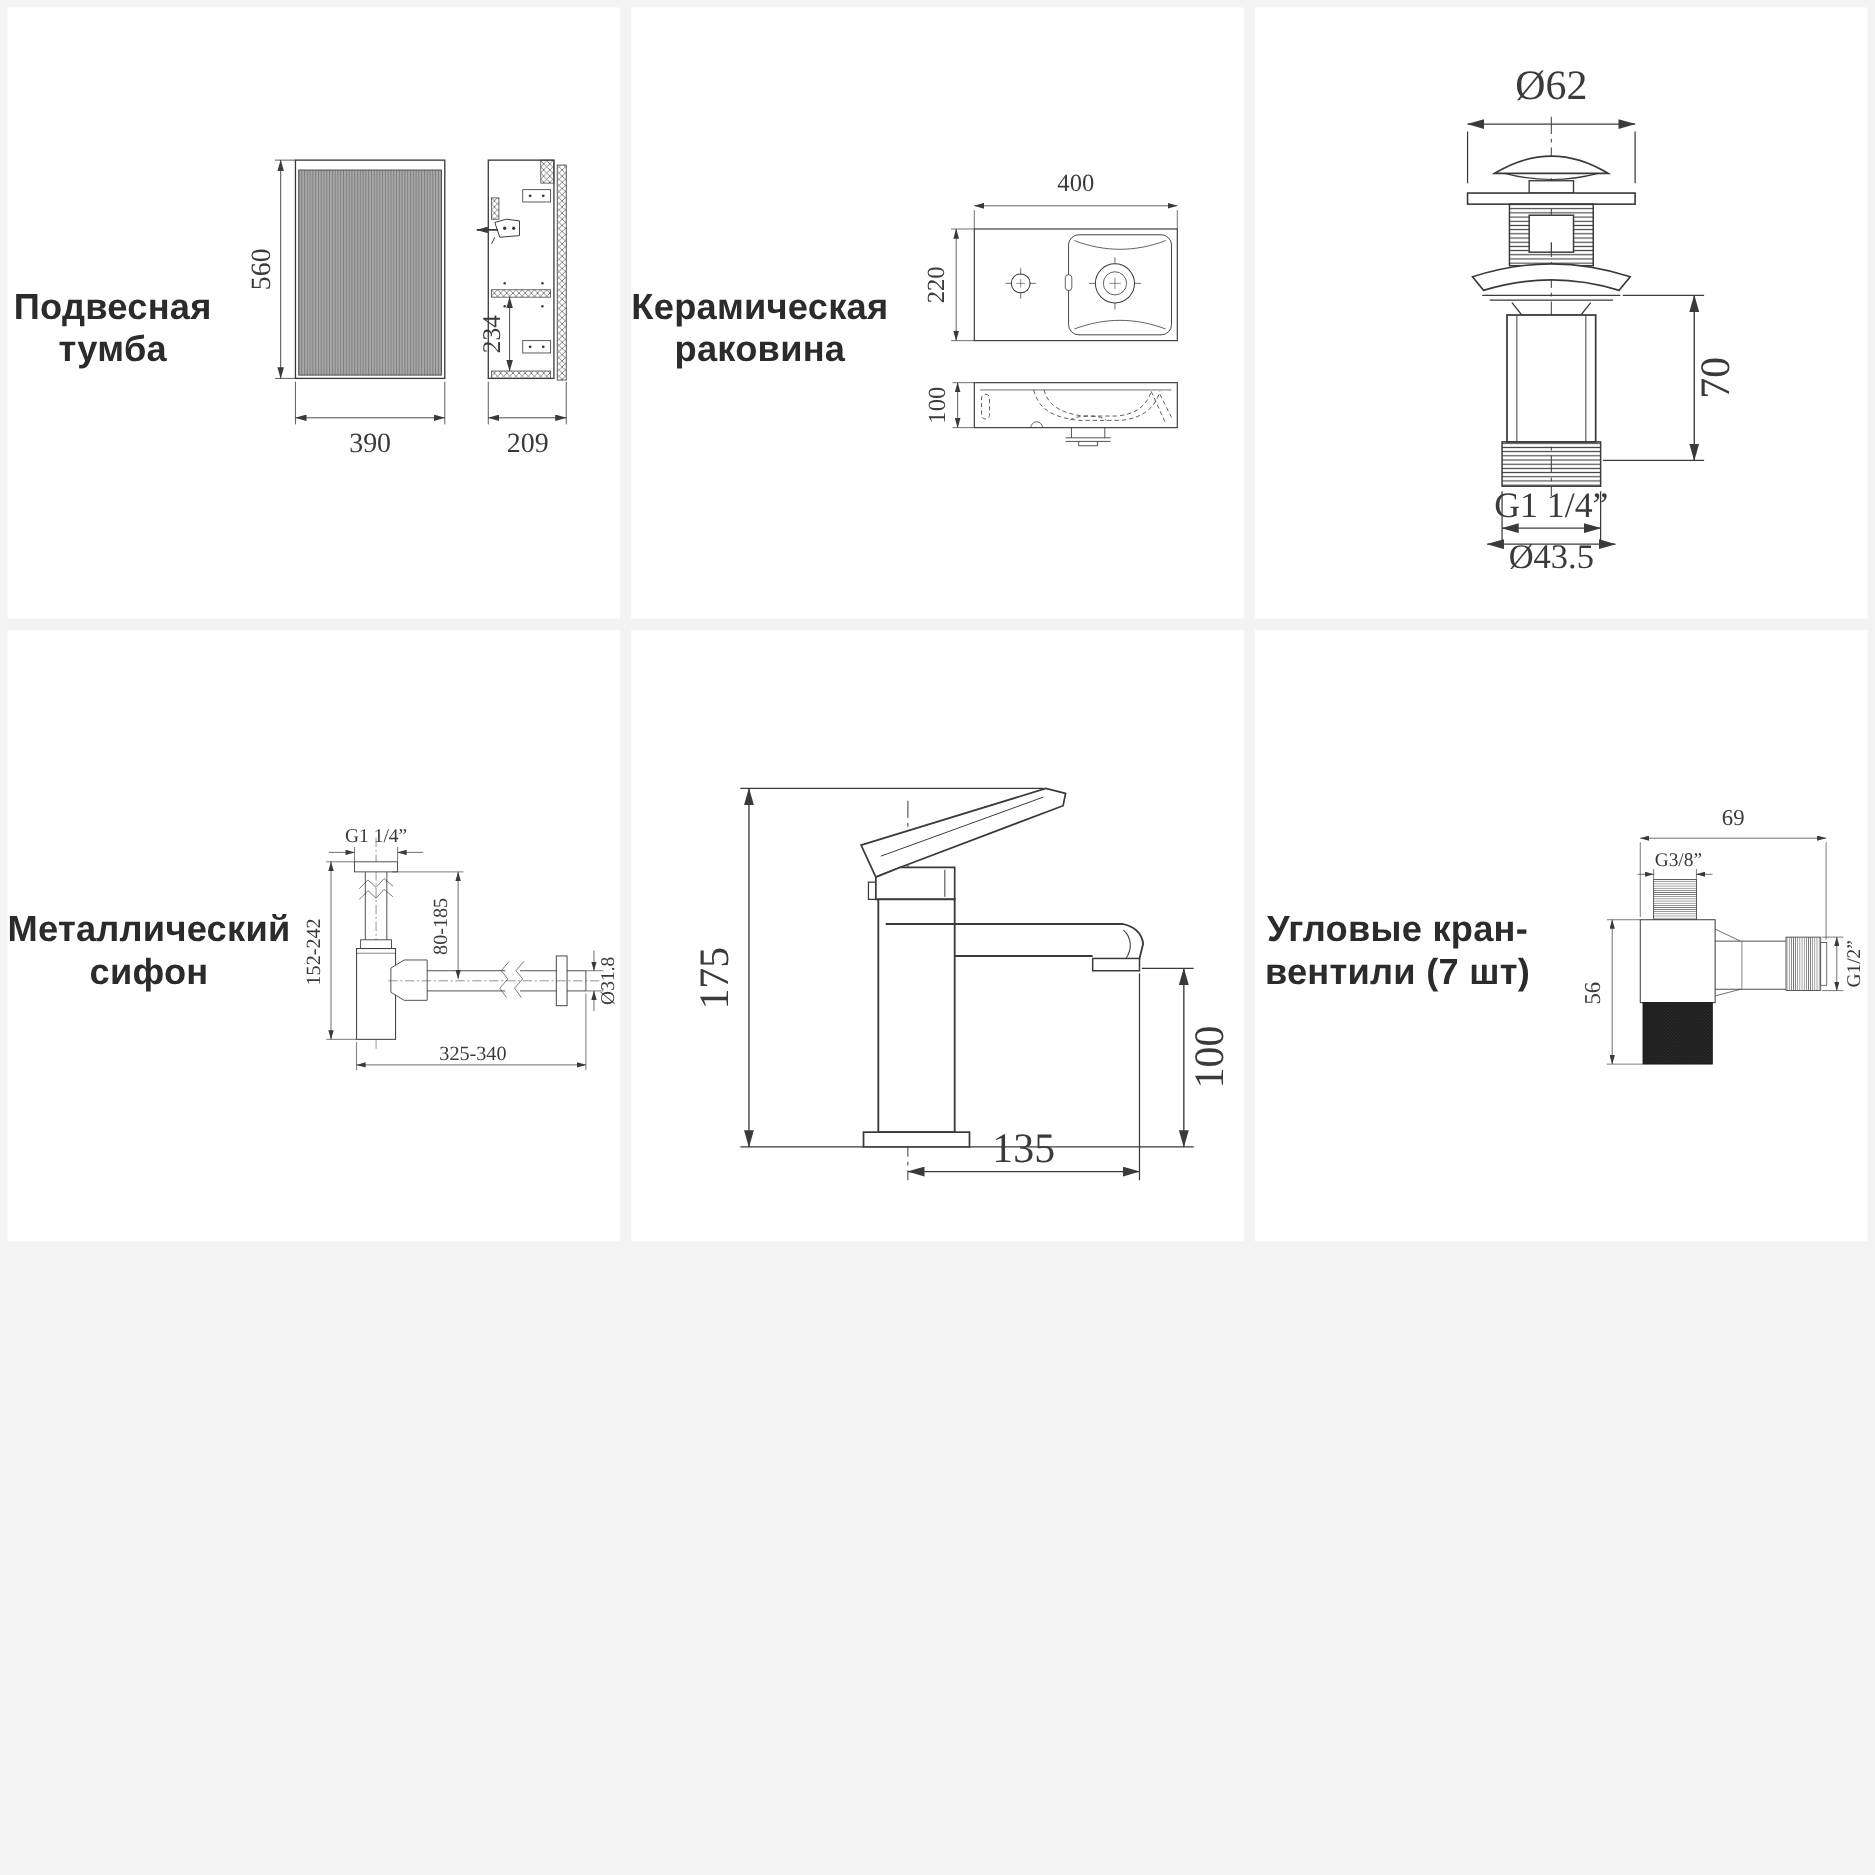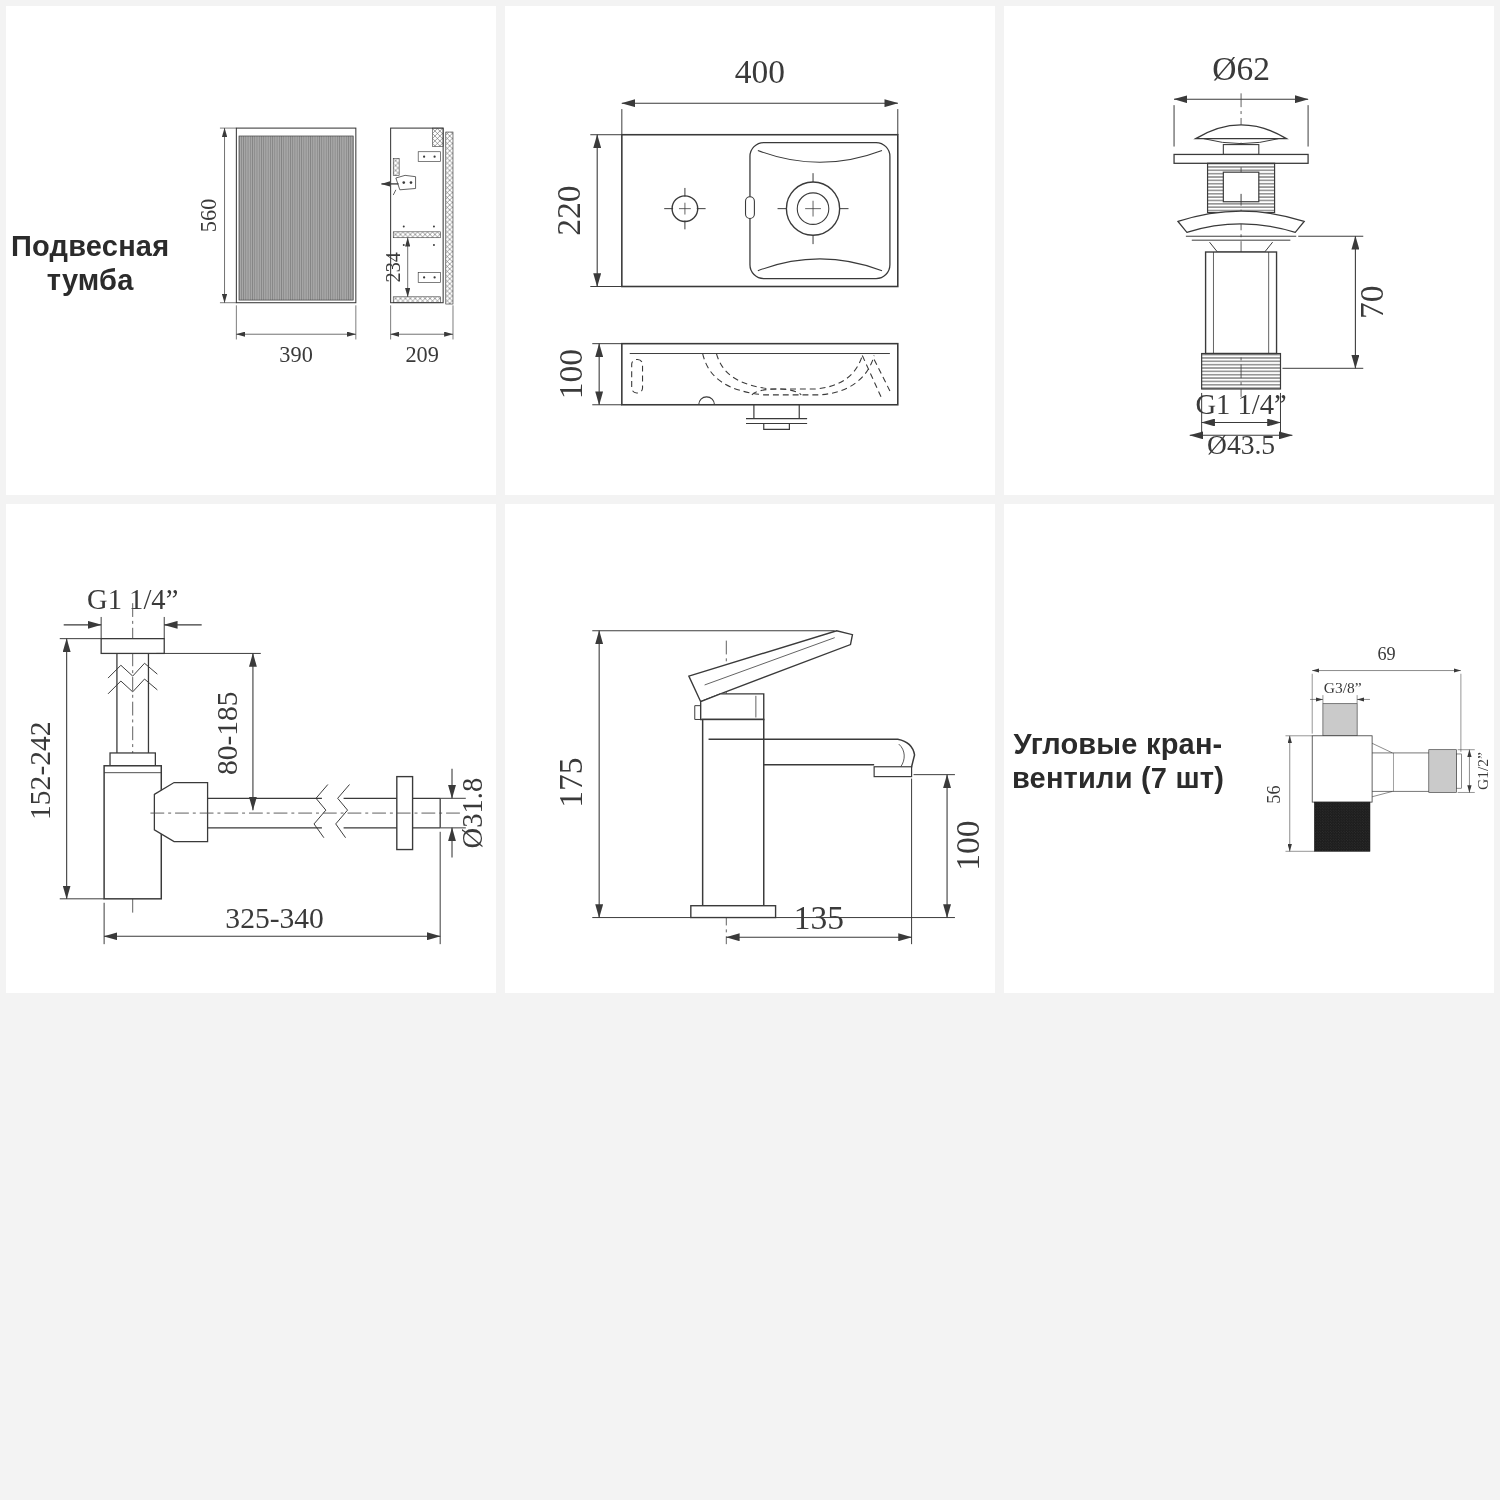--- a/index.html
+++ b/index.html
@@ -84,20 +84,21 @@
       </g>
       <g>
         <path d="M330 288 V340 M425 288 V340" class="ext"></path>
         <line x1="330" y1="332" x2="425" y2="332" class="dimln" marker-start="url(#a1)" marker-end="url(#a1)"></line>
         <text class="dim" font-size="34" text-anchor="middle" x="378" y="374">209</text>
       </g>
     </svg>
   </section>
 
   <section class="card">
+    <h2 class="title">Керамическая раковина</h2>
     <svg class="drawing" viewBox="0 0 490 415">
       <defs>
         <marker id="a2" viewBox="0 0 14 8" markerWidth="14" markerHeight="8" refX="13.5" refY="4" orient="auto-start-reverse" markerUnits="userSpaceOnUse">
             <path d="M0 0 L14 4 L0 8 Z" fill="#3a3a3a"></path>
           </marker>
       </defs>
       <g>
         <text class="dim" font-size="34" text-anchor="middle" x="258" y="36">400</text>
         <line x1="118" y1="56" x2="398" y2="56" class="dimln" marker-start="url(#a2)" marker-end="url(#a2)"></line>
         <path d="M118 62 V88 M398 62 V88" class="ext"></path>
@@ -186,20 +187,21 @@
         <line x1="200" y1="380" x2="280" y2="380" class="dimln" marker-start="url(#a3)" marker-end="url(#a3)"></line>
       </g>
       <g>
         <line x1="188" y1="393" x2="292" y2="393" class="dimln" marker-start="url(#a3)" marker-end="url(#a3)"></line>
         <text class="dim" font-size="28" text-anchor="middle" x="240" y="412">Ø43.5</text>
       </g>
     </svg>
   </section>
 
   <section class="card">
+    <h2 class="title">Металлический сифон</h2>
     <svg class="drawing" viewBox="0 0 490 415">
       <defs>
         <marker id="a4" viewBox="0 0 14 8" markerWidth="14" markerHeight="8" refX="13.5" refY="4" orient="auto-start-reverse" markerUnits="userSpaceOnUse">
             <path d="M0 0 L14 4 L0 8 Z" fill="#3a3a3a"></path>
           </marker>
       </defs>
       <g>
         <text class="dim" font-size="29" text-anchor="middle" x="128" y="64">G1 1/4”</text>
         <line x1="58" y1="80" x2="96" y2="80" class="dimln" marker-end="url(#a4)"></line>
         <line x1="198" y1="80" x2="160" y2="80" class="dimln" marker-end="url(#a4)"></line>

